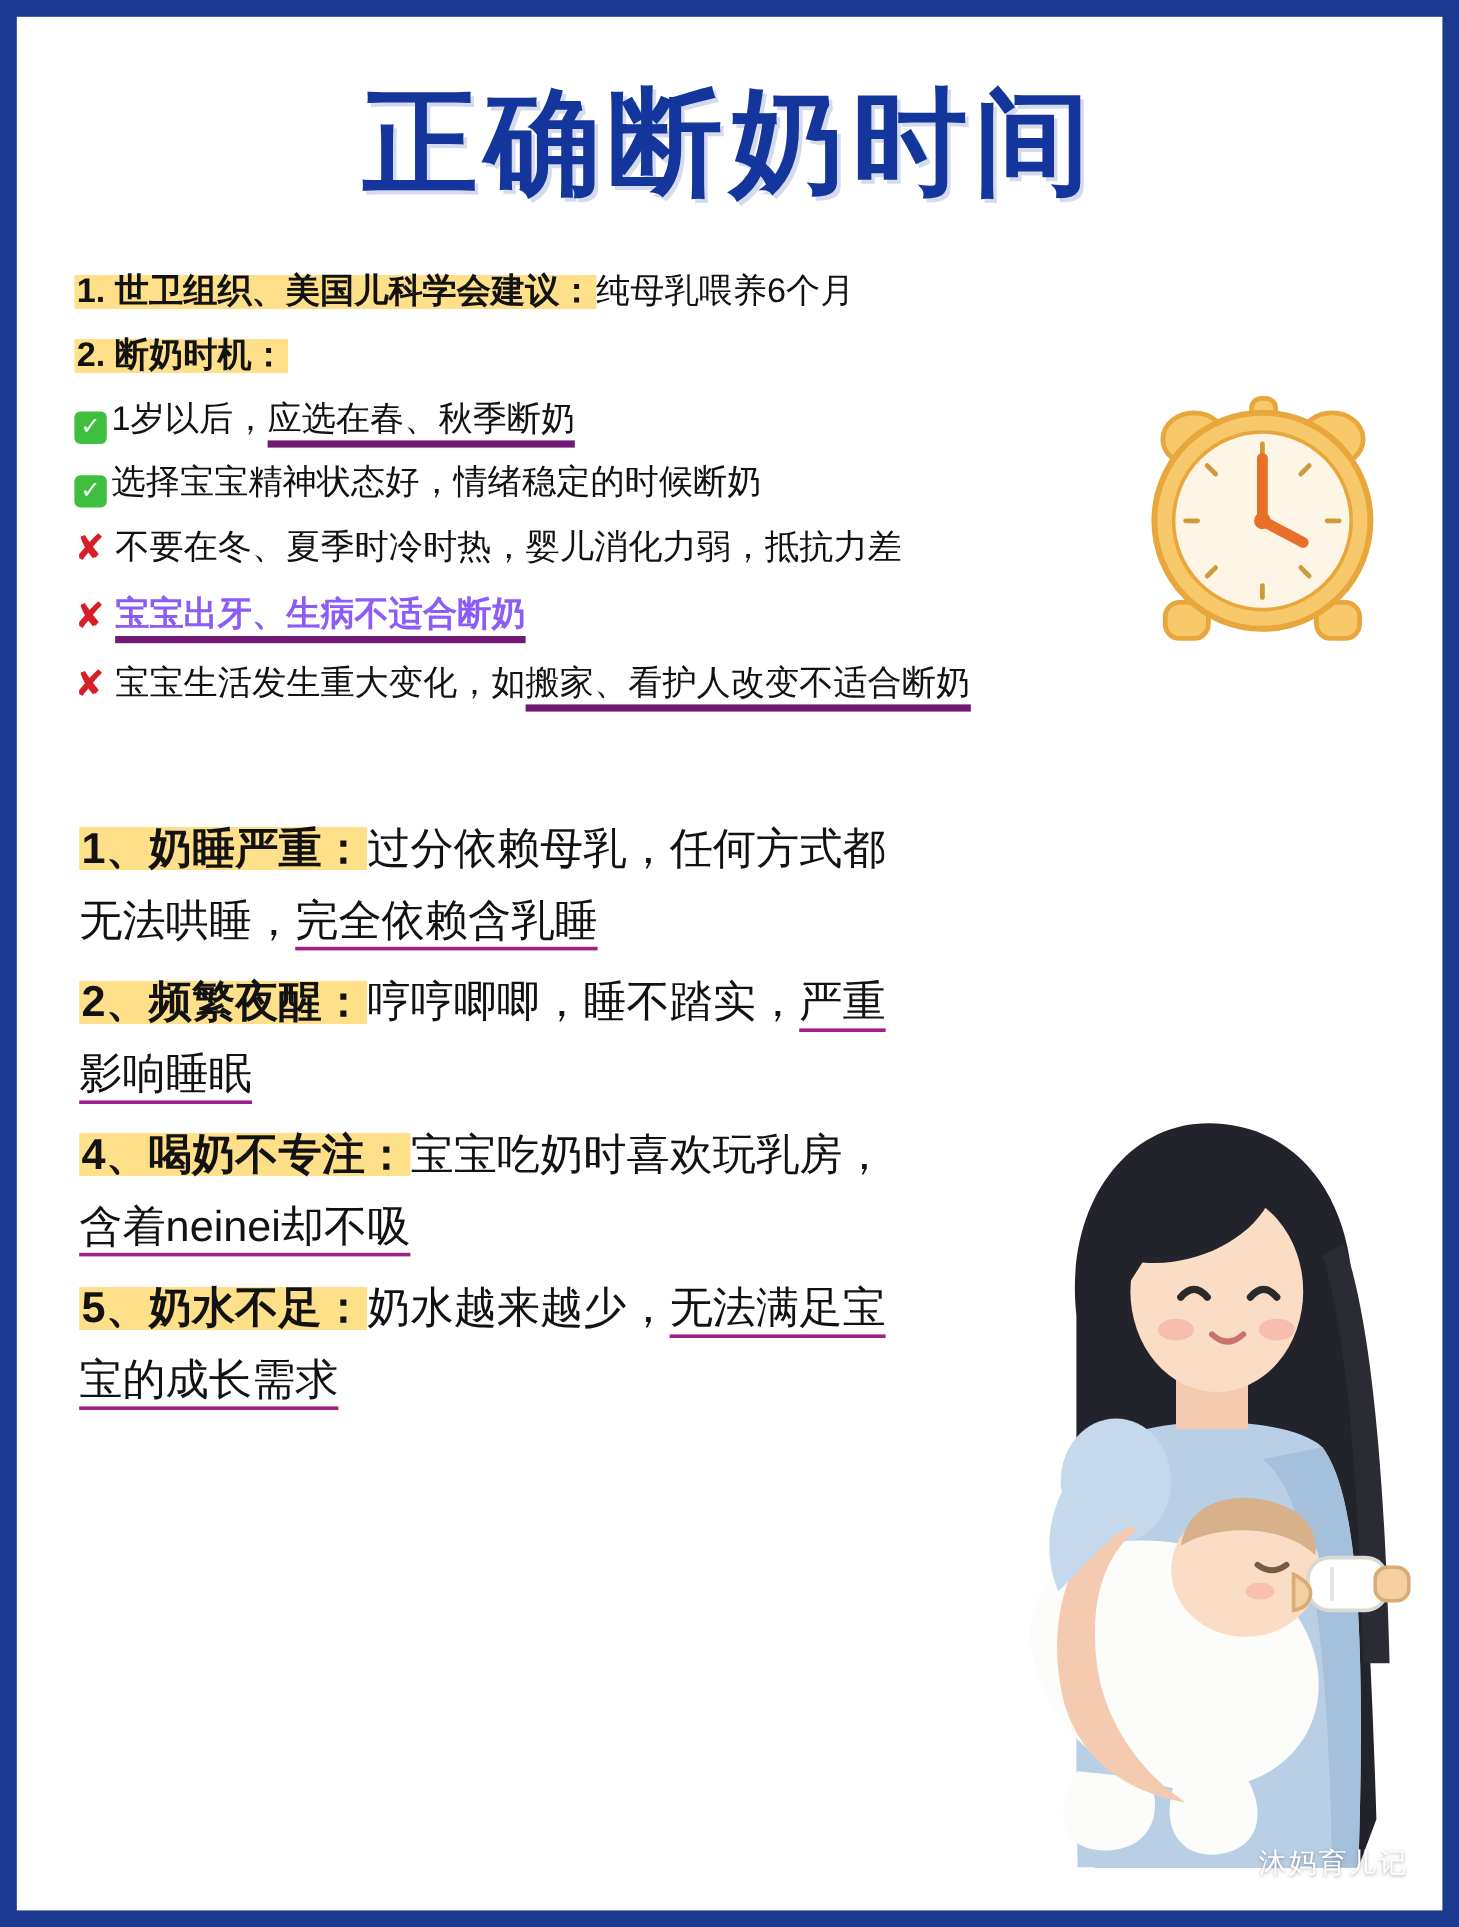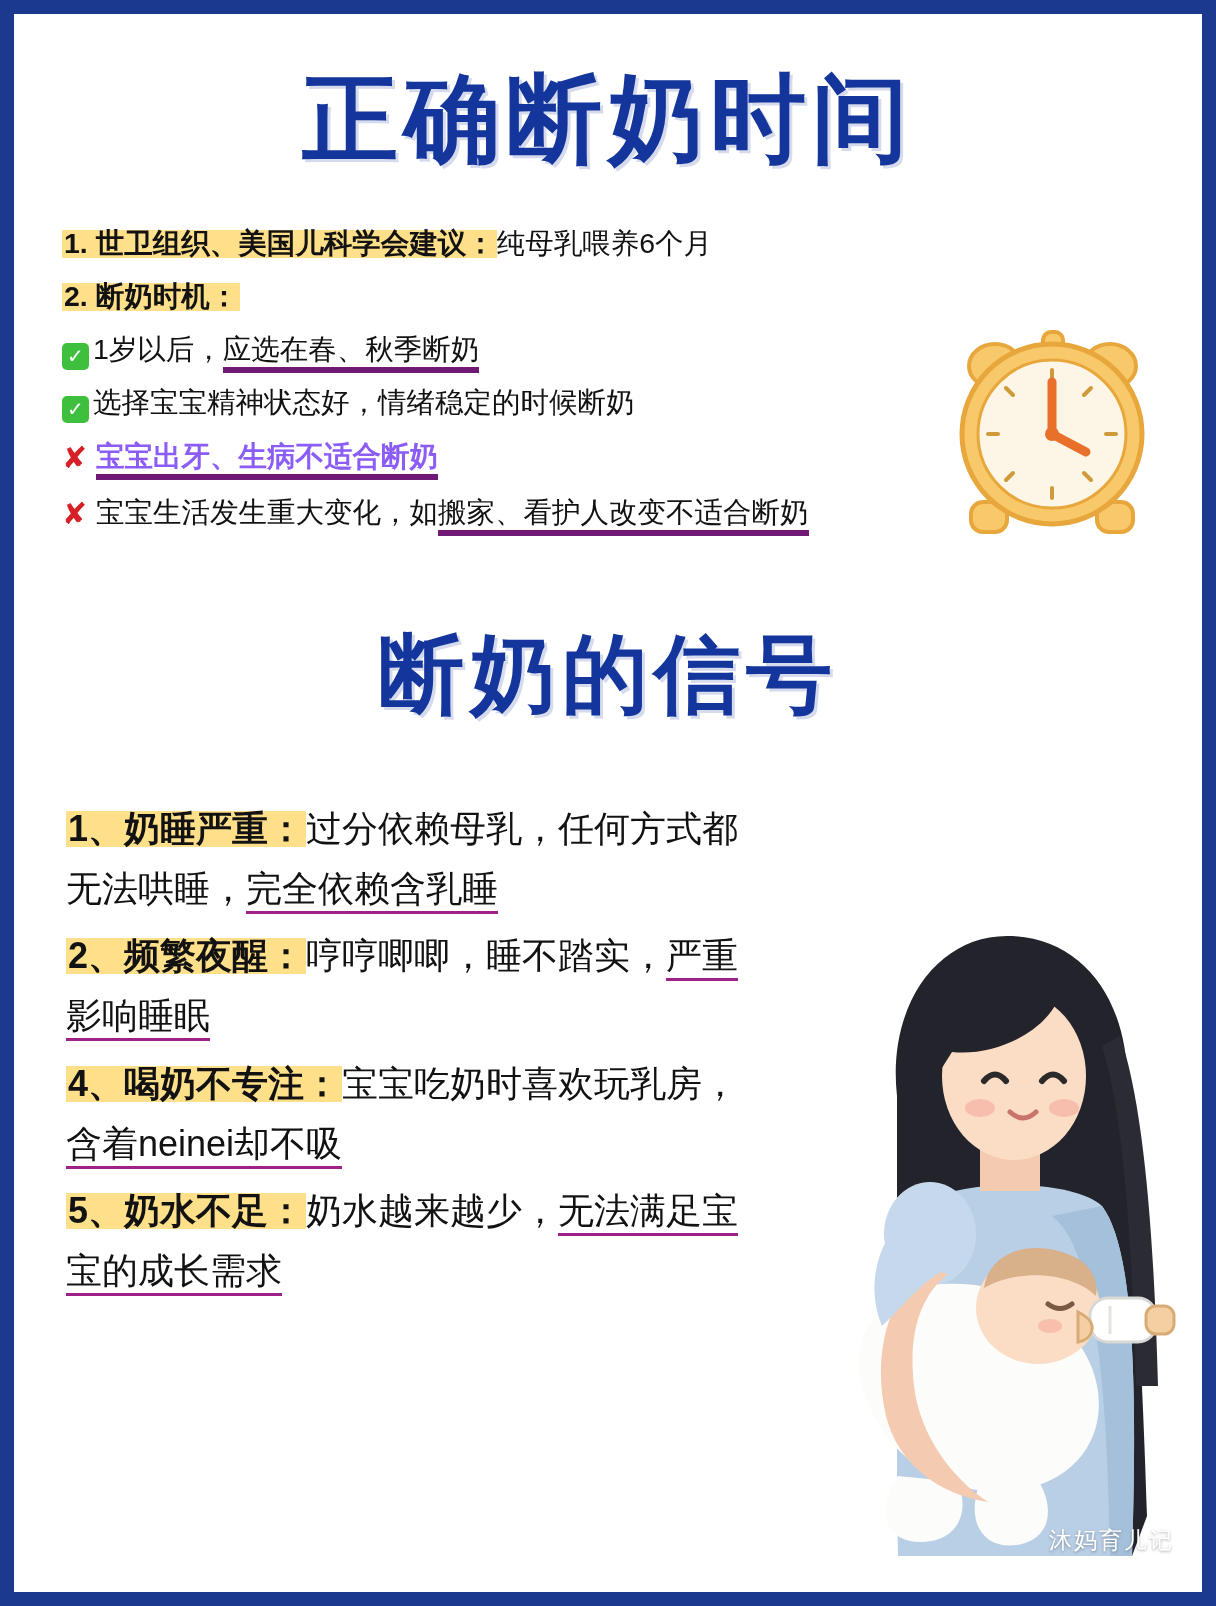--- a/index.html
+++ b/index.html
@@ -127,21 +127,21 @@
     right: 10px;
     bottom: 16px;
     width: 390px;
     height: 660px;
   }
 
   
   .watermark {
     position: absolute;
     right: 28px;
-    bottom: 36px;
+    bottom: 24px;
     color: #ffffff;
     font-size: 23px;
     letter-spacing: 2px;
     text-shadow: 0 1px 3px rgba(0,0,0,0.35);
   }
 </style>
 </head>
 <body>
 
 <div class="page">
@@ -188,31 +188,33 @@
     </div>
 
     <div class="line">
       <span class="check">✓</span><span>1岁以后，</span><span class="ul-red">应选在春、秋季断奶</span>
     </div>
 
     <div class="line">
       <span class="check">✓</span><span>选择宝宝精神状态好，情绪稳定的时候断奶</span>
     </div>
 
+    <div class="line">
+      <span class="cross">✘</span><span>不要在冬、夏季时冷时热，婴儿消化力弱，抵抗力差</span>
+    </div>
 
     <div class="line">
       <span class="cross">✘</span><span class="ul-red bold">宝宝出牙、生病不适合断奶</span>
     </div>
 
     <div class="line">
       <span class="cross">✘</span><span>宝宝生活发生重大变化，如</span><span class="ul-red">搬家、看护人改变不适合断奶</span>
     </div>
   </div>
 
-  <div class="title-2">断奶的信号</div>
 
   <div class="sec2">
 
     <div class="p">
       <span class="hl">1、奶睡严重：</span><span>过分依赖母乳，任何方式都无法哄睡，</span><span class="ul-purple">完全依赖含乳睡</span>
     </div>
 
     <div class="p">
       <span class="hl">2、频繁夜醒：</span><span>哼哼唧唧，睡不踏实，</span><span class="ul-purple">严重影响睡眠</span>
     </div>

